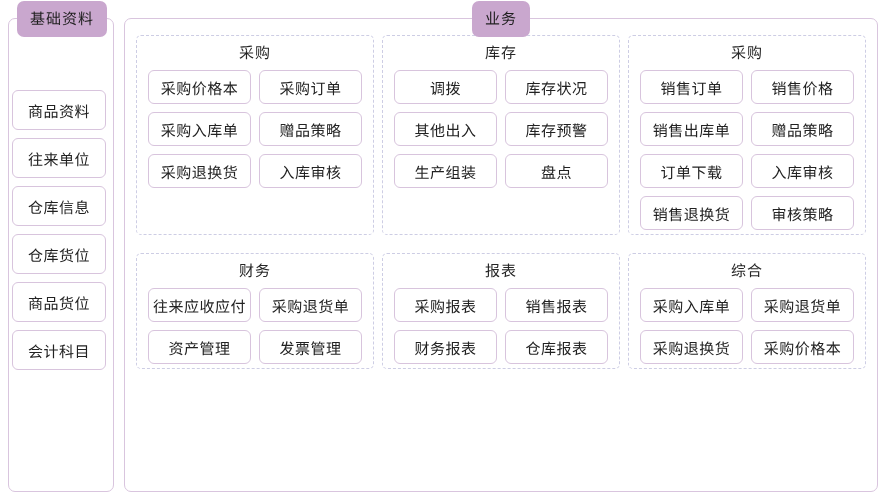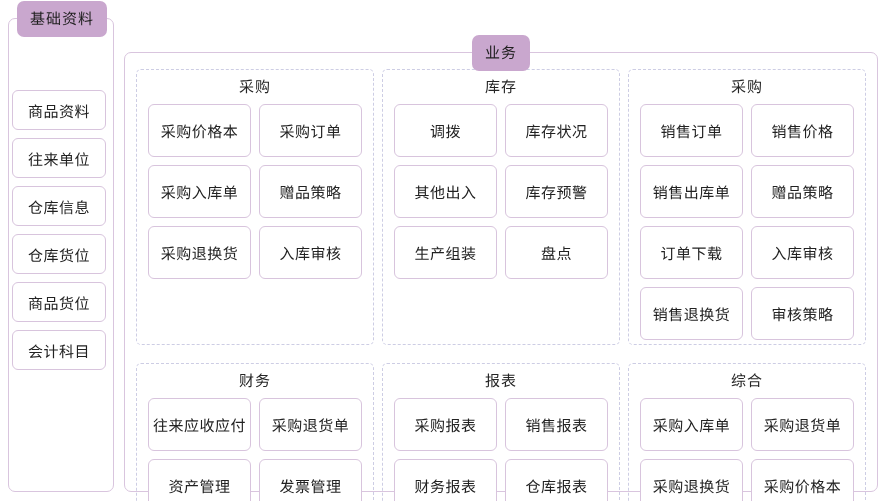--- a/index.html
+++ b/index.html
@@ -79,21 +79,20 @@
     white-space: nowrap;
   }
 
   
   .main {
     flex: 1 1 auto;
     padding: 16px 11px 11px 11px;
     display: flex;
     flex-direction: column;
     gap: 18px;
-    margin-top: 34px;
   }
   .main .panel-badge {
     left: 50%;
     transform: translateX(-50%);
   }
 
   .group-row {
     display: flex;
     gap: 8px;
   }
@@ -119,21 +118,21 @@
     margin-bottom: 8px;
     line-height: 1.2;
   }
 
   .group-grid {
     display: grid;
     grid-template-columns: 1fr 1fr;
     gap: 8px;
   }
   .group-grid .cell {
-    height: 53px;
+    height: 34px;
     text-align: center;
   }
   .filler { flex: 1 1 auto; min-height: 0; }
 </style>
 </head>
 <body>
 
 <div class="screen">
 
   <div class="panel sidebar">

